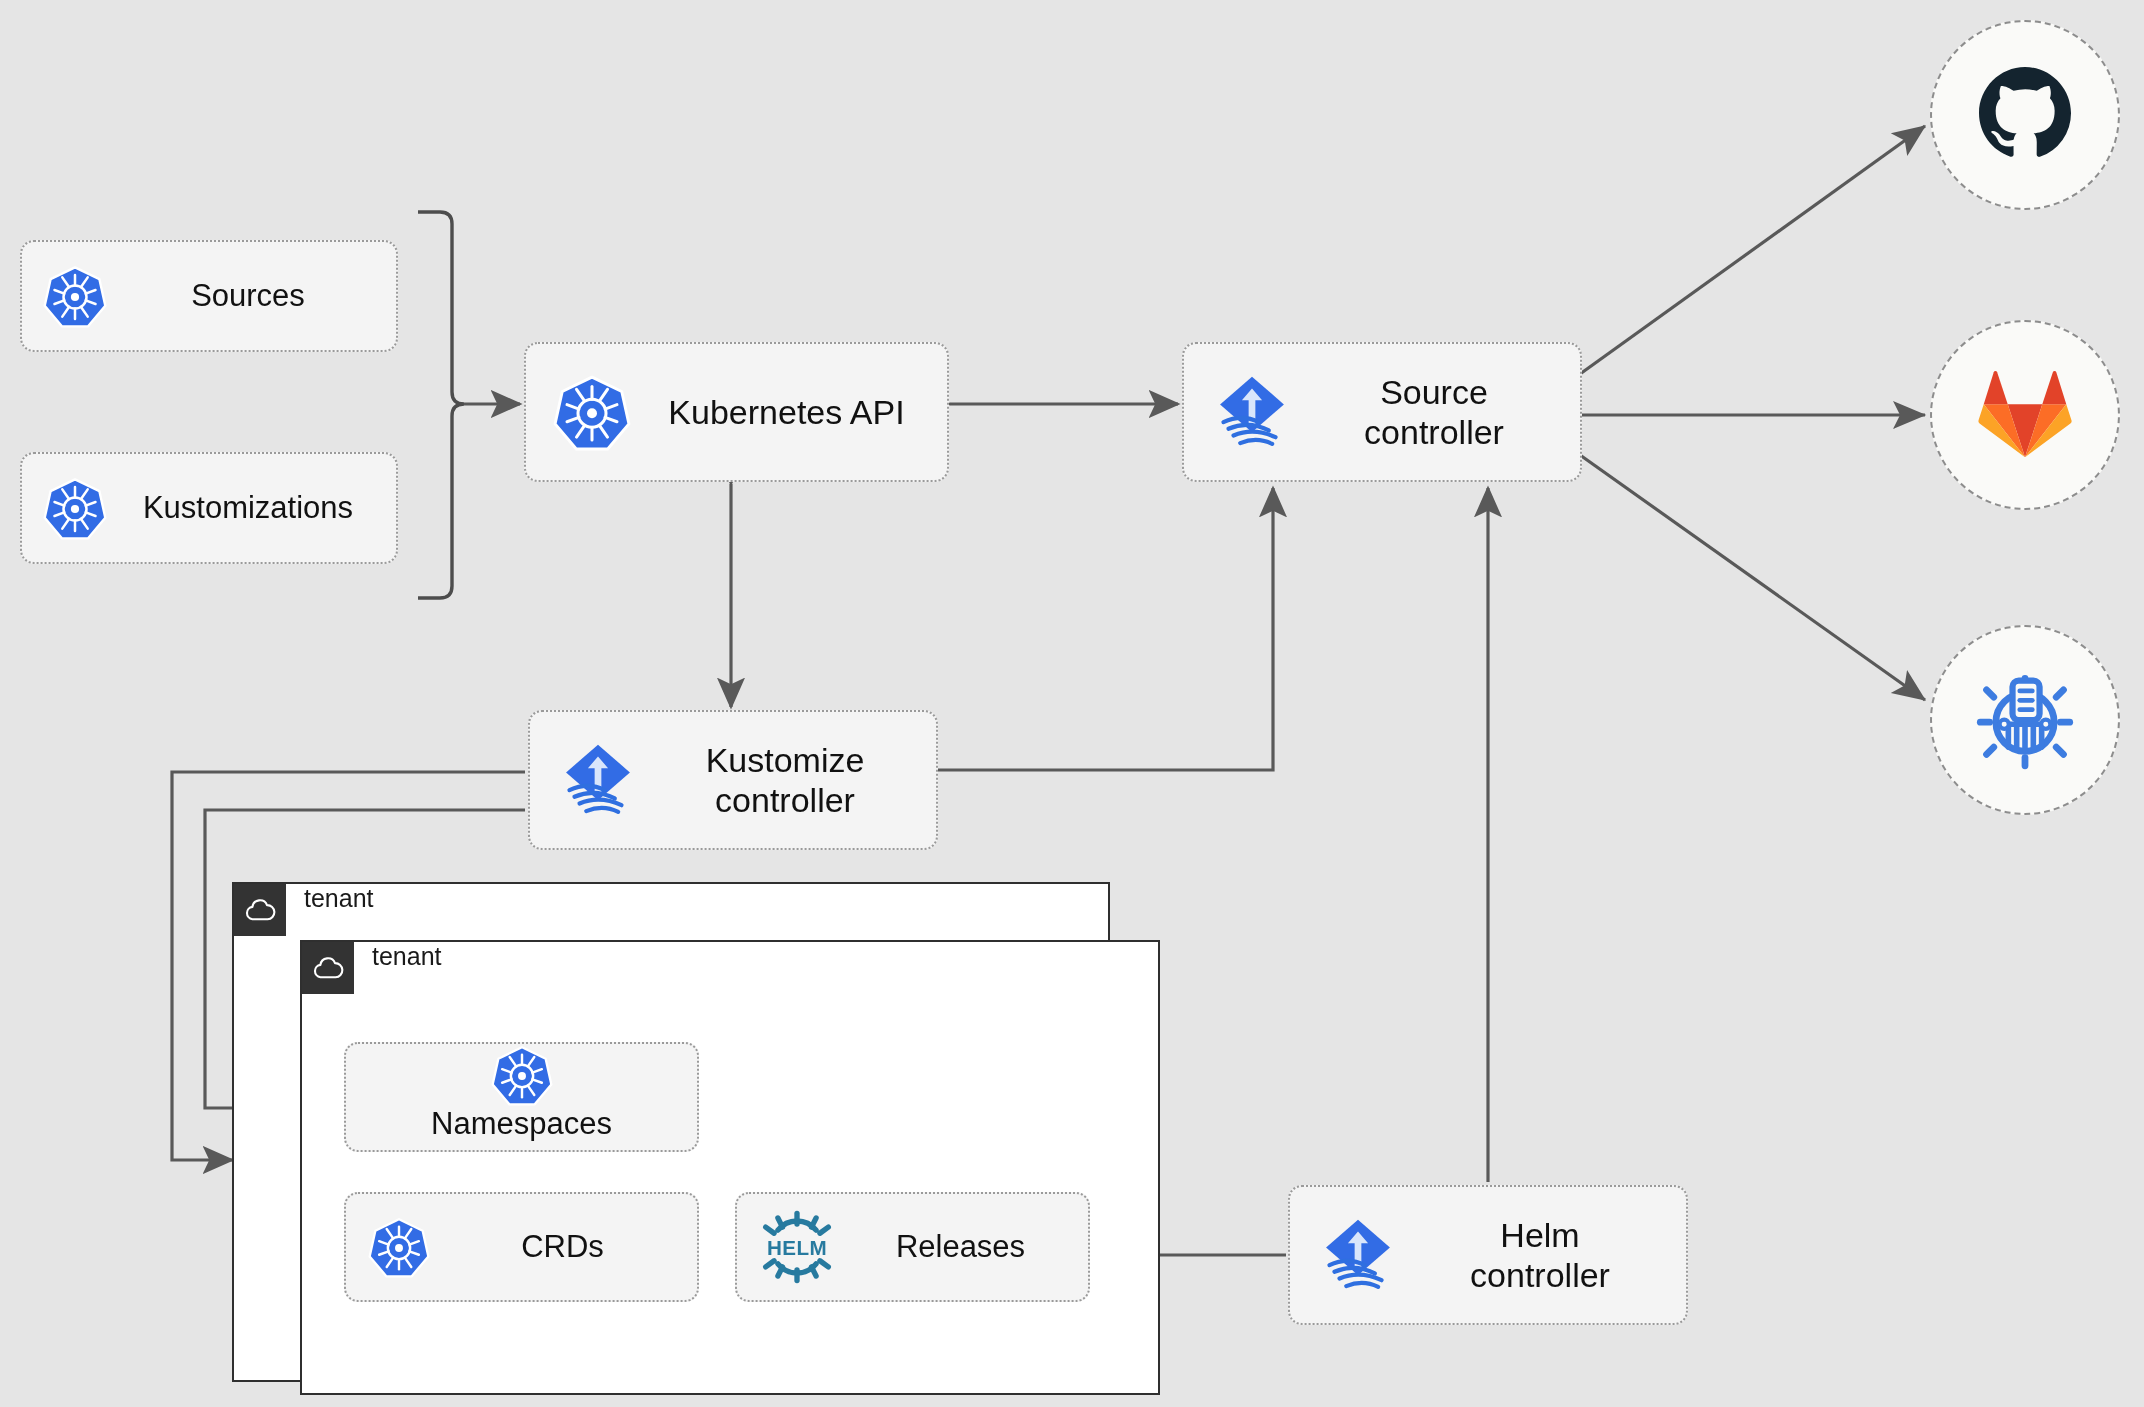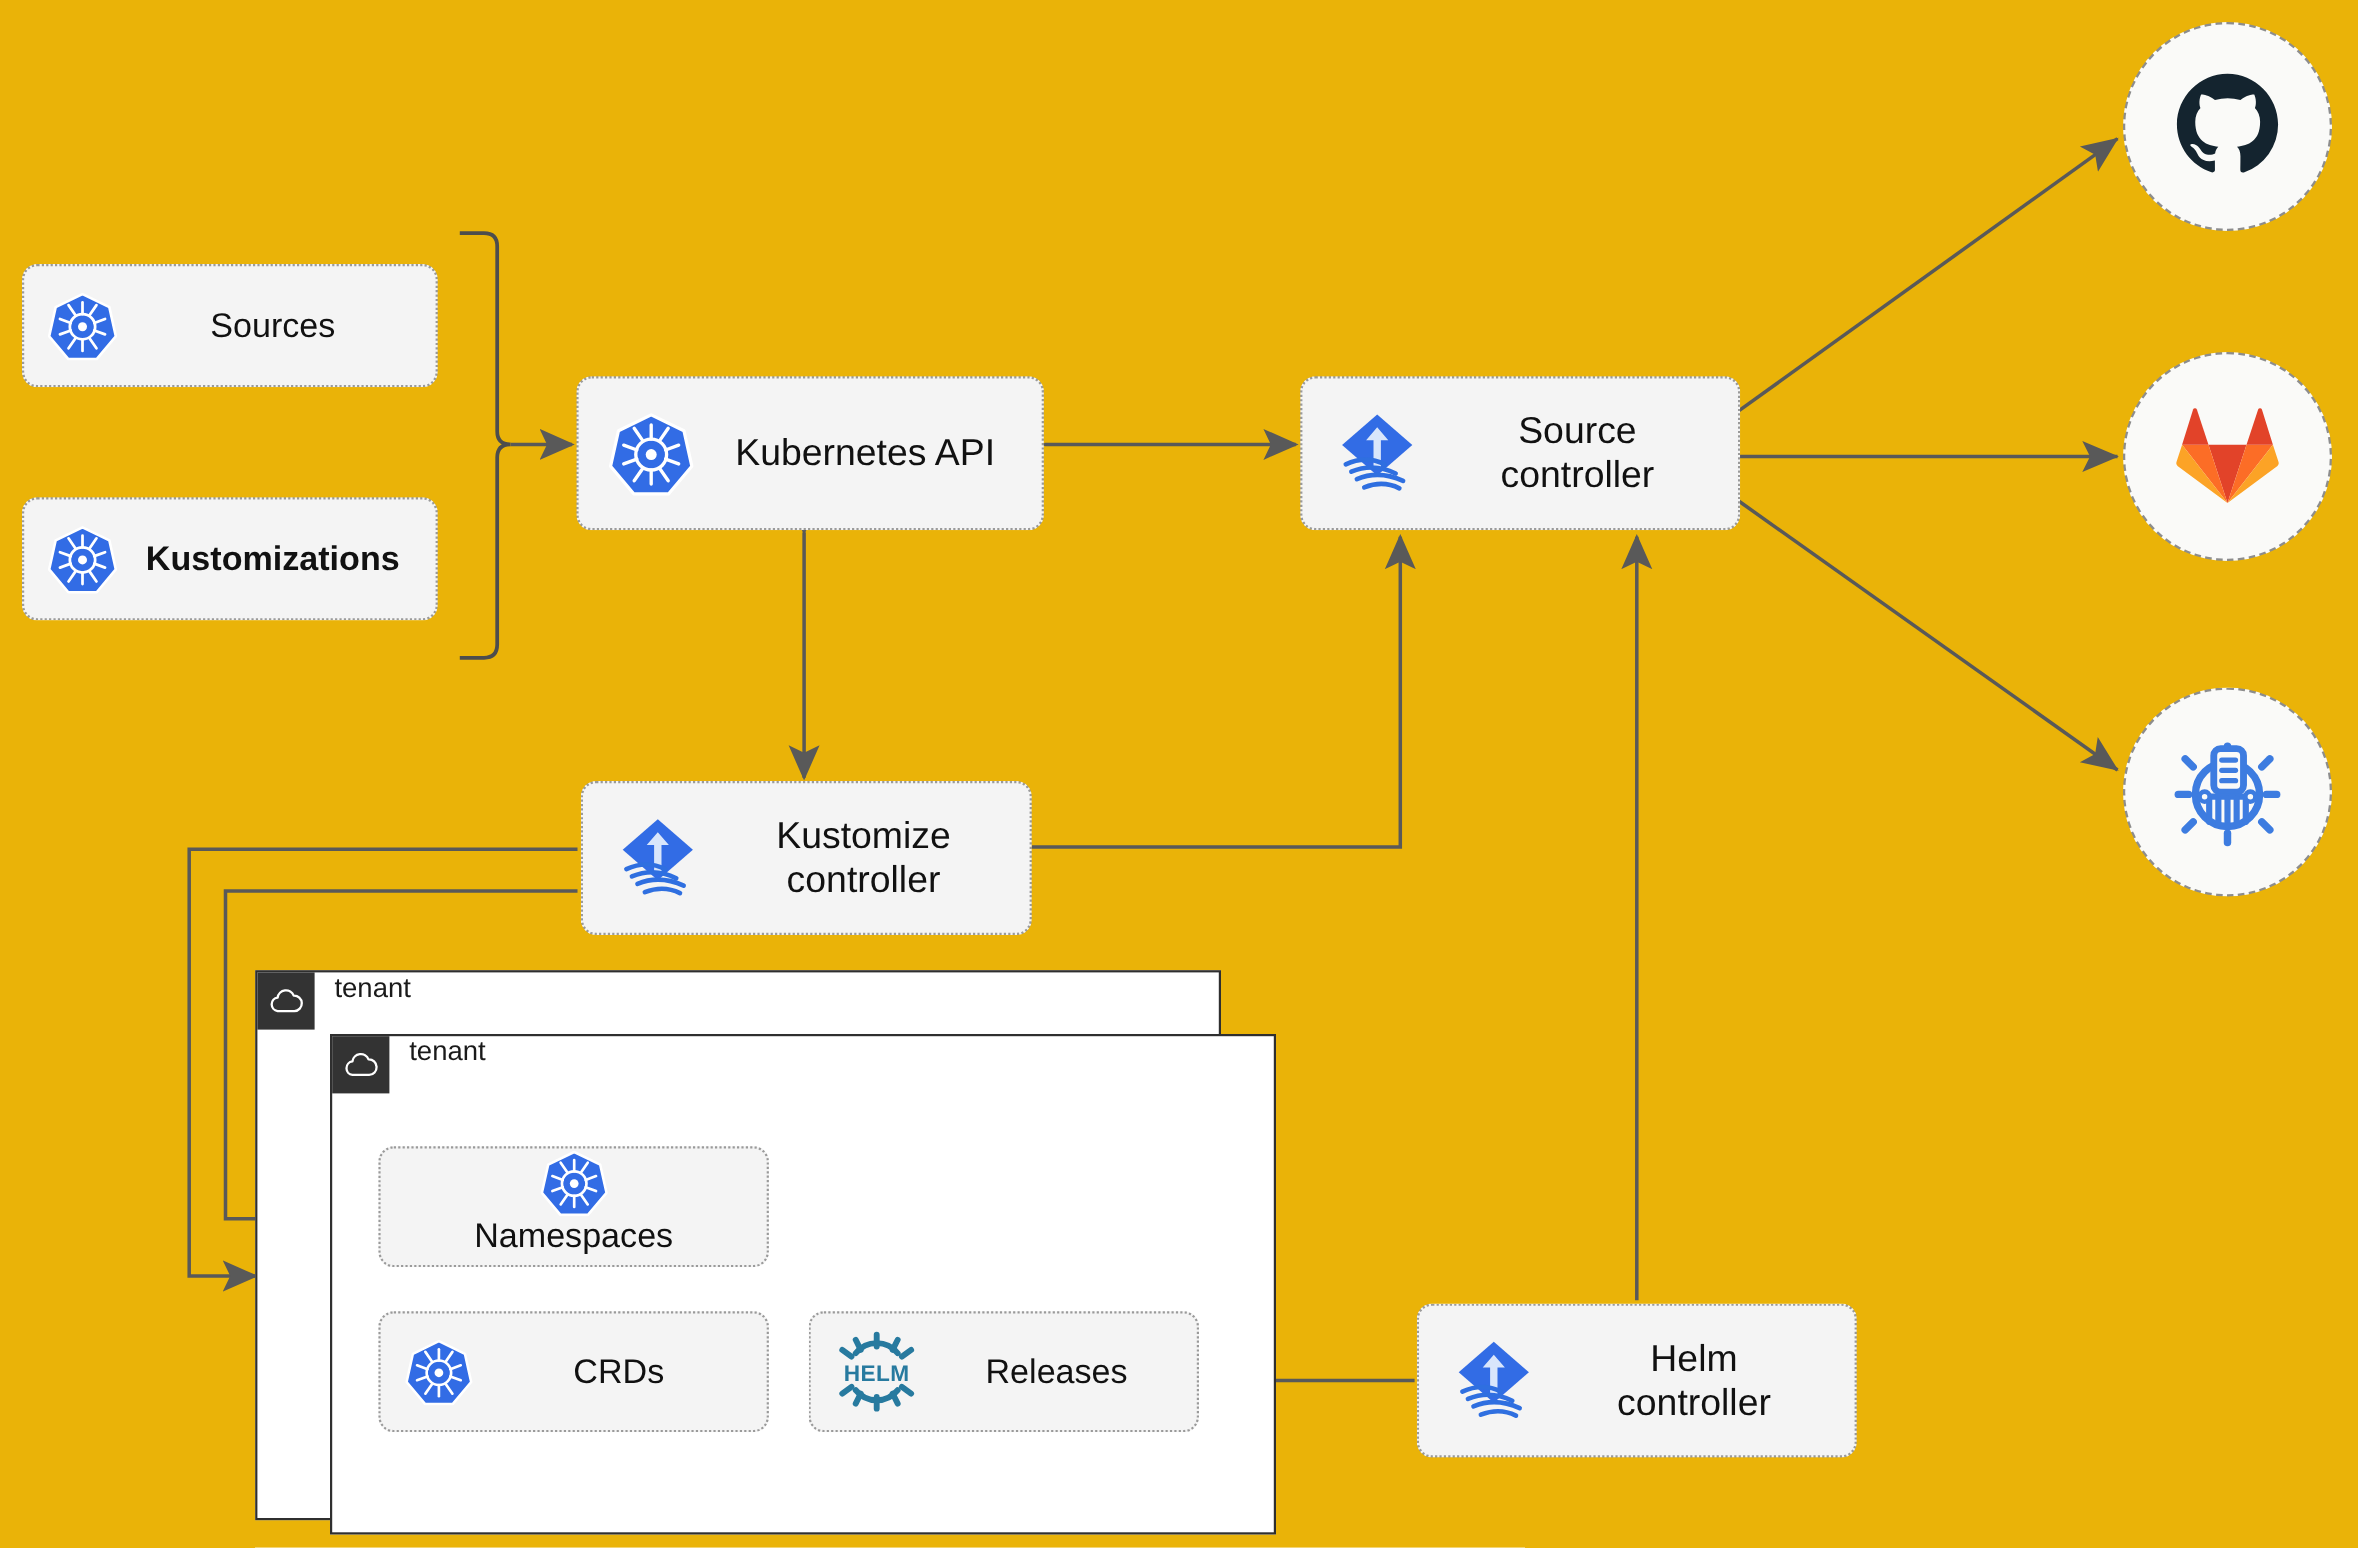--- a/index.html
+++ b/index.html
@@ -1,17 +1,17 @@
 <!DOCTYPE html>
 <html><head>
 <meta charset="utf-8">
 <style>
   html,body{margin:0;padding:0;background:#ffffff;}
   body{font-family:"Liberation Sans",sans-serif;}
-  #canvas{position:relative;width:2144px;height:1407px;background:#eab308;overflow:hidden;}
+  #canvas{position:relative;width:2144px;height:1407px;background:#e5e5e5;overflow:hidden;}
 
   
   .node{
     position:absolute;
     box-sizing:border-box;
     background:#f4f4f4;
     border:2px dotted #9a9a9a;
     border-radius:14px;
     display:flex;
     align-items:center;
@@ -106,21 +106,21 @@
           <path d="M38.2 22.8 L44.7 13.4"></path>
           <path d="M44.7 52.6 L38.2 43.2"></path>
           <path d="M25.8 22.8 L19.3 13.4"></path>
         </g>
         <circle cx="32" cy="33" r="4.1" fill="#ffffff"></circle>
       </svg>
     </span>
     <span class="lbl" style="font-size:31px;">Sources</span>
   </div>
 
-  <div class="node" style="left:20px; top:452px; width:378px; height:112px; padding:0 14px;font-weight:bold;">
+  <div class="node" style="left:20px; top:452px; width:378px; height:112px; padding:0 14px;">
     <span class="ico" style="width:78px;">
       <svg width="64" height="64" viewBox="0 0 64 64" aria-hidden="true">
         <path d="M32 3.4 L56.4 15.2 L62.3 41.7 L44.9 62.4 L19.1 62.4 L1.7 41.7 L7.6 15.2 Z" fill="#326ce5" stroke="#ffffff" stroke-width="2.4" stroke-linejoin="round"></path>
         <g stroke="#ffffff" stroke-width="2.5" stroke-linecap="round" fill="none">
           <circle cx="32" cy="33" r="11.5"></circle>
           <path d="M32 11 L32 21.5"></path>
             <path d="M32 44.5 L32 55"></path>
           <path d="M11.5 26 L21.3 29.6"></path>
             <path d="M42.7 36.4 L52.5 40"></path>
           <path d="M11.5 40 L21.3 36.4"></path>

